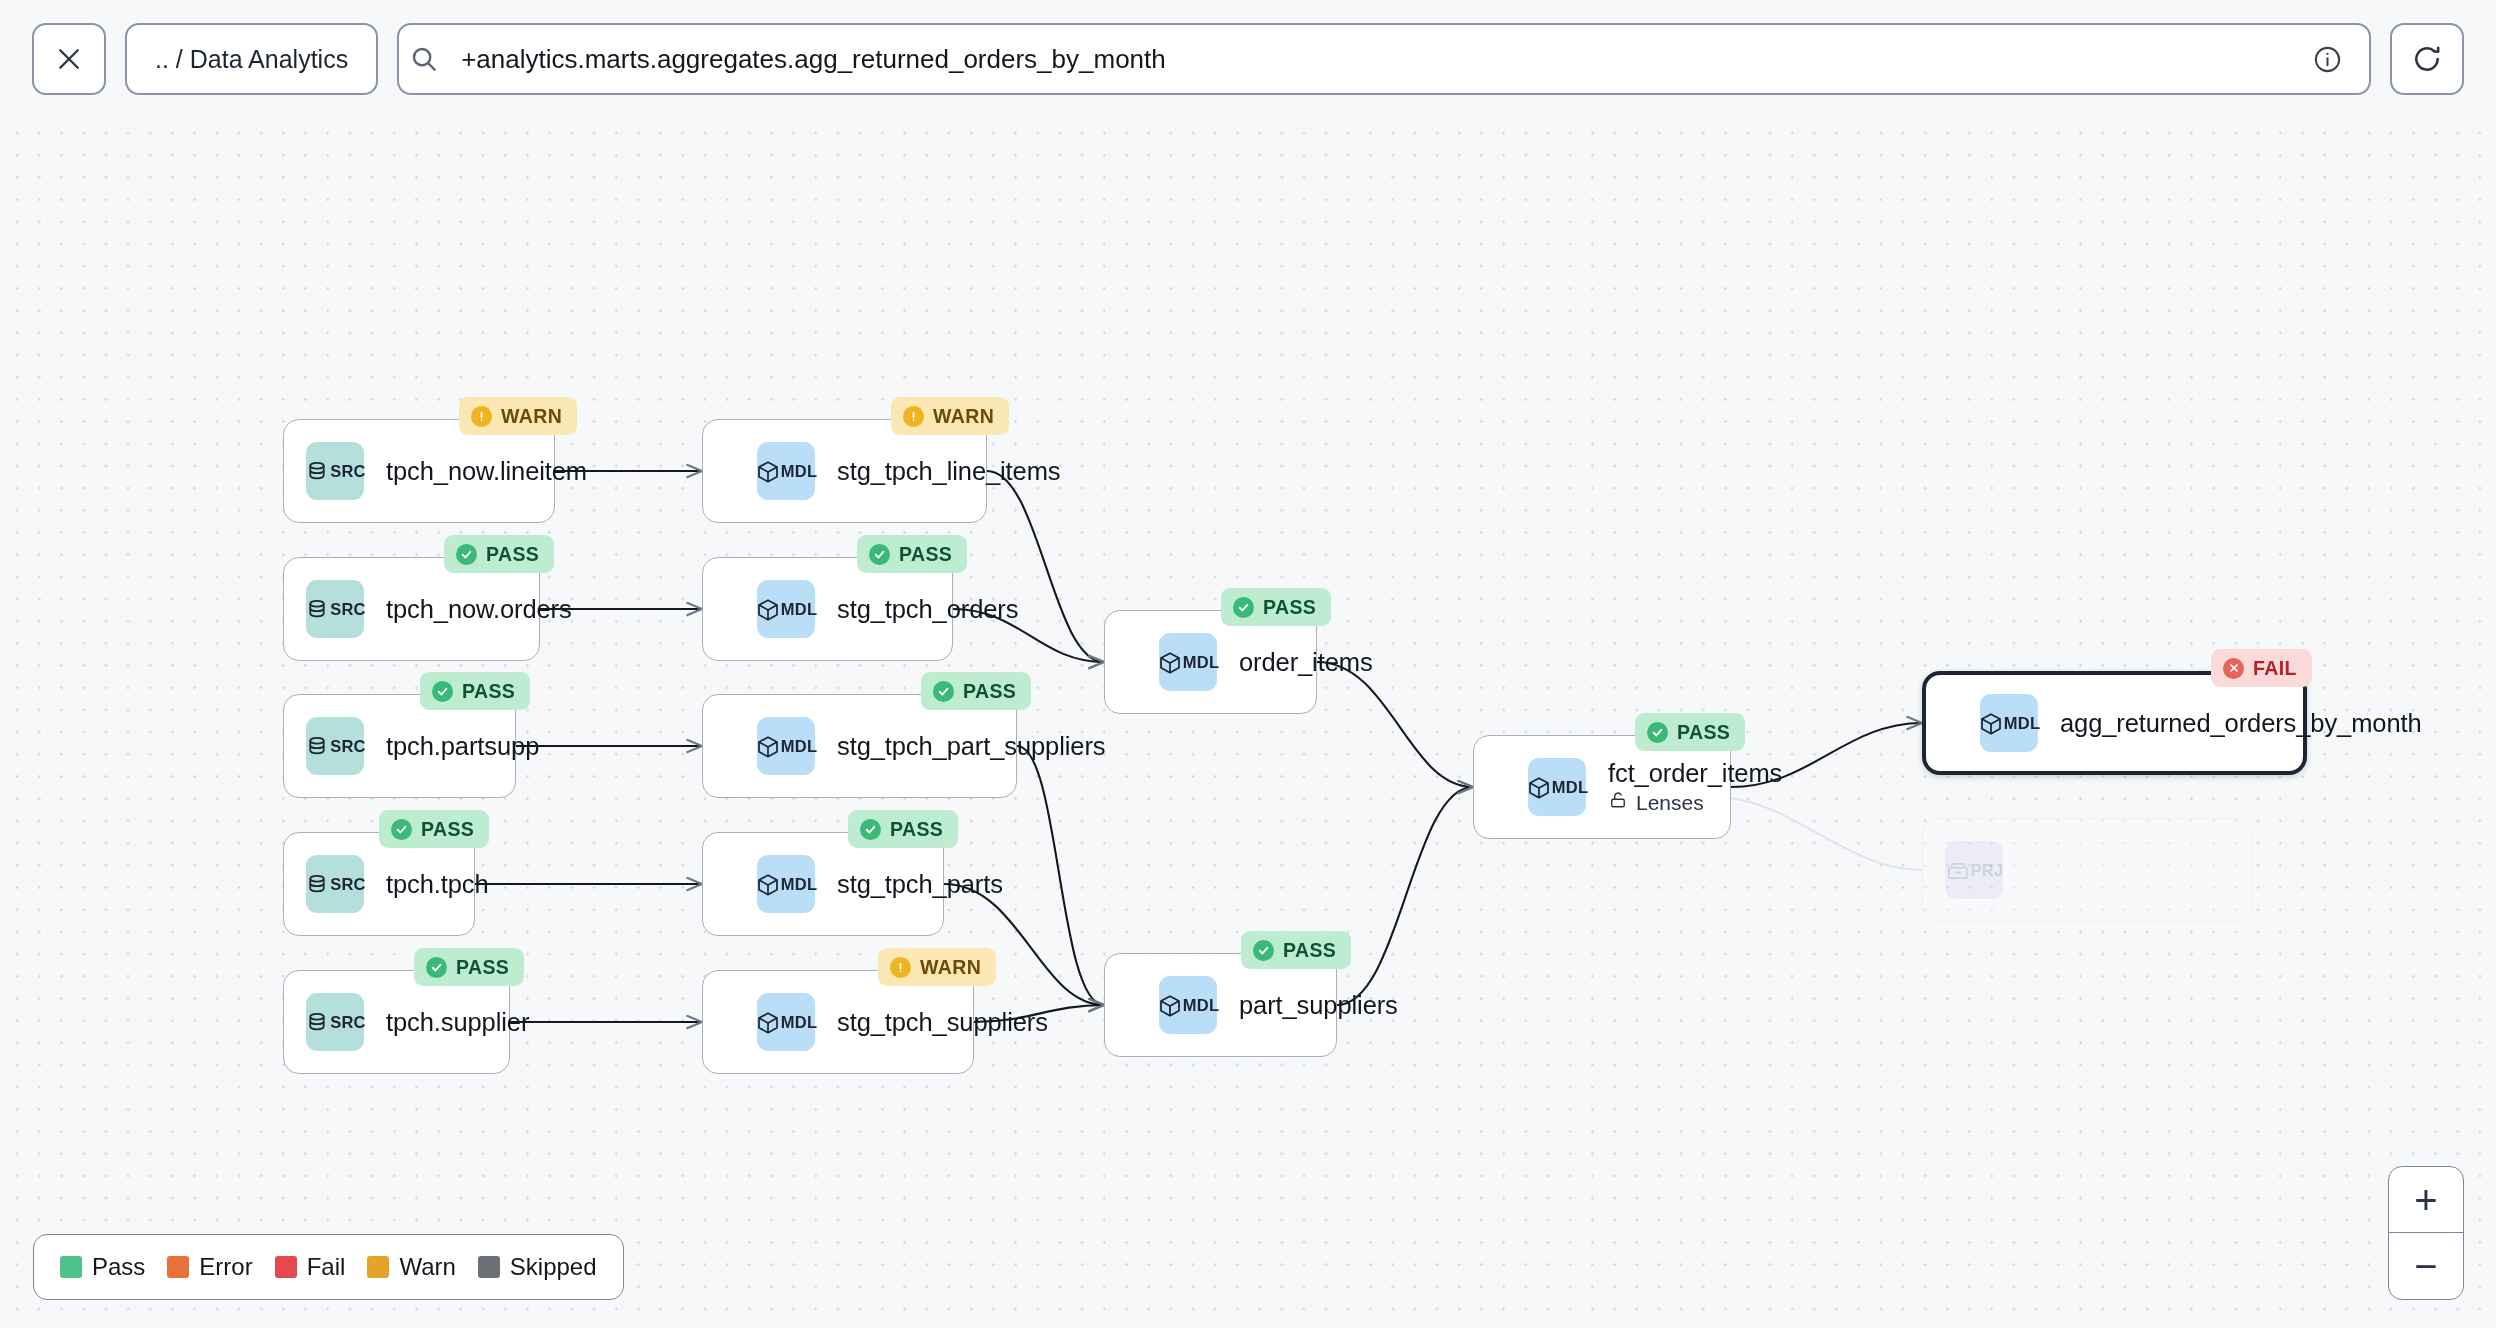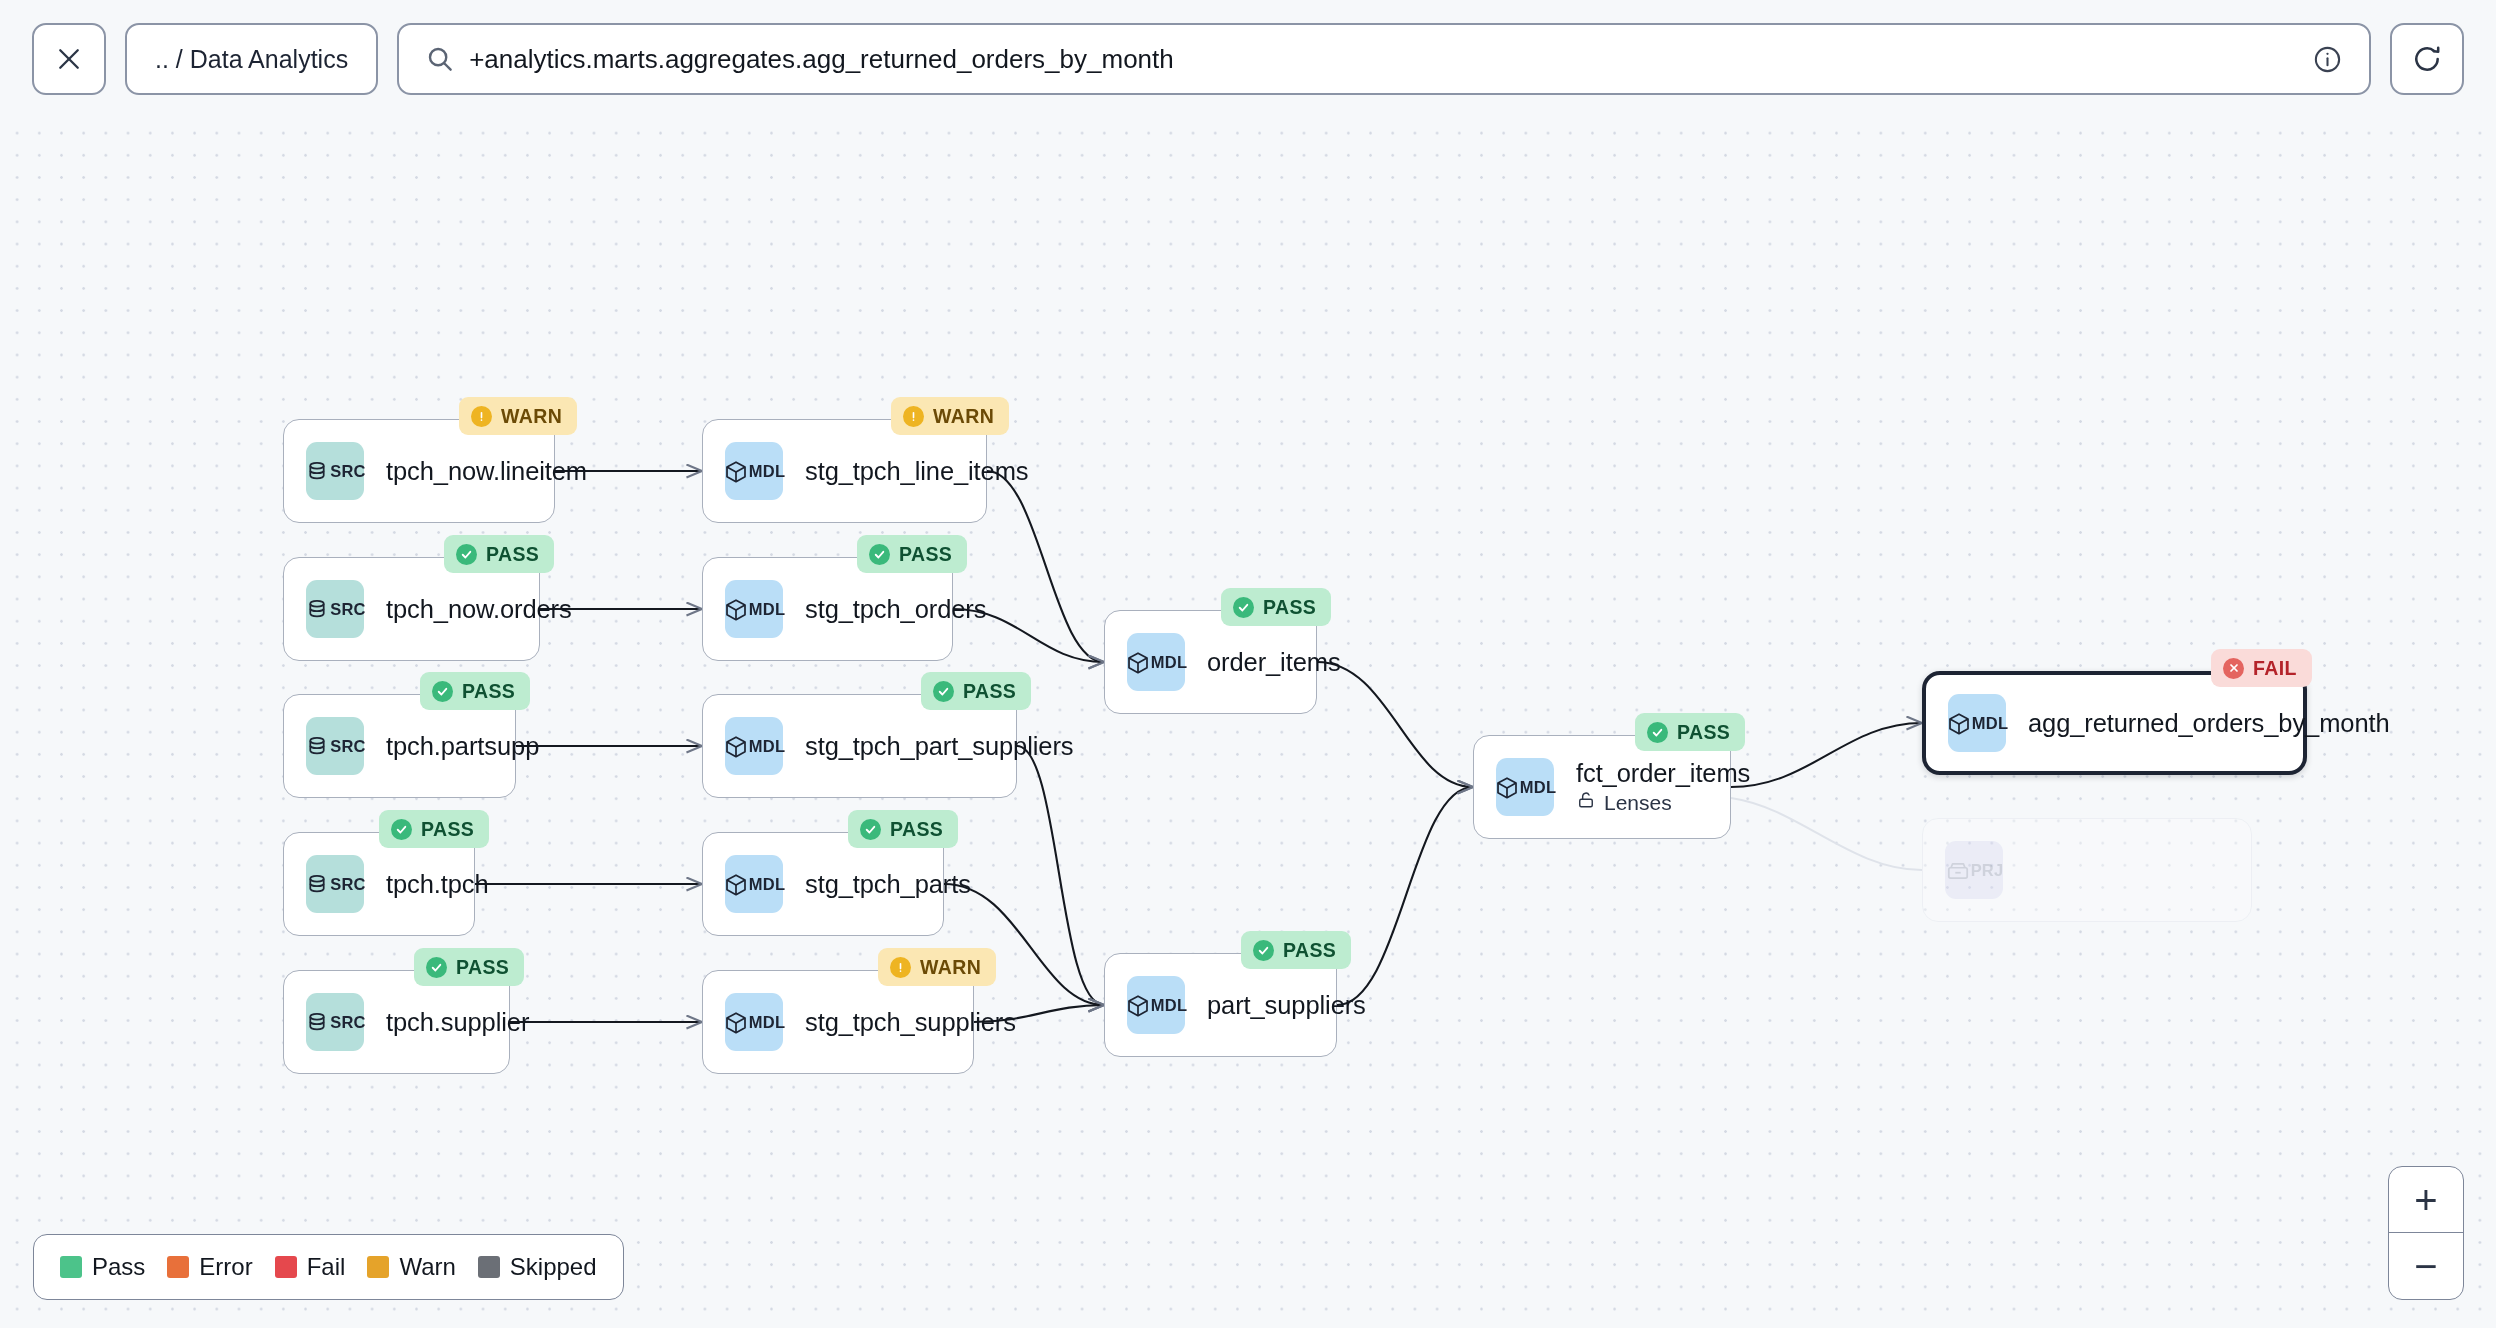--- a/index.html
+++ b/index.html
@@ -36,22 +36,22 @@
   .close-btn { width: 74px; flex: 0 0 74px; }
   .breadcrumb-btn {
     padding: 0 28px;
     font-size: 25px;
     color: #1d2433;
     white-space: nowrap;
   }
   .searchbar {
     flex: 1 1 auto;
     display: flex; align-items: center;
-    gap: 14px;
-    padding: 0 26px 0 26px;
+    gap: 22px;
+    padding: 0 26px 0 10px;
   }
   .search-text {
     flex: 1 1 auto;
     font-size: 26px;
     color: #12171f;
     white-space: nowrap; overflow: hidden;
   }
   .refresh-btn { width: 74px; flex: 0 0 74px; }
   .icon-svg { display: block; }
 
@@ -96,21 +96,21 @@
   }
   .badge-type {
     width: 58px; height: 58px;
     border-radius: 11px;
     display: flex; 
     align-items: center; justify-content: center;
     gap: 0px;
     flex: 0 0 58px;
   }
   .badge-type.src { background: #b5dfdb; }
-  .badge-type.mdl { background: #badef7; }
+  .badge-type.mdl { background: #badef7; margin-left: 32px; }
   .badge-type.prj { background: #dcdcf2; }
   .badge-type .tglyph { line-height: 0; margin-top: 2px; }
   .badge-type .tlabel {
     font-size: 16.5px; font-weight: 600;
     color: #1d2433; letter-spacing: .2px;
     margin-top: 1px;
   }
   .badge-type.prj .tlabel { color: #9aa0b4; }
   .node-body { margin-left: 22px; display: flex; flex-direction: column; justify-content: center; gap: 2px; }
   .node-title {

